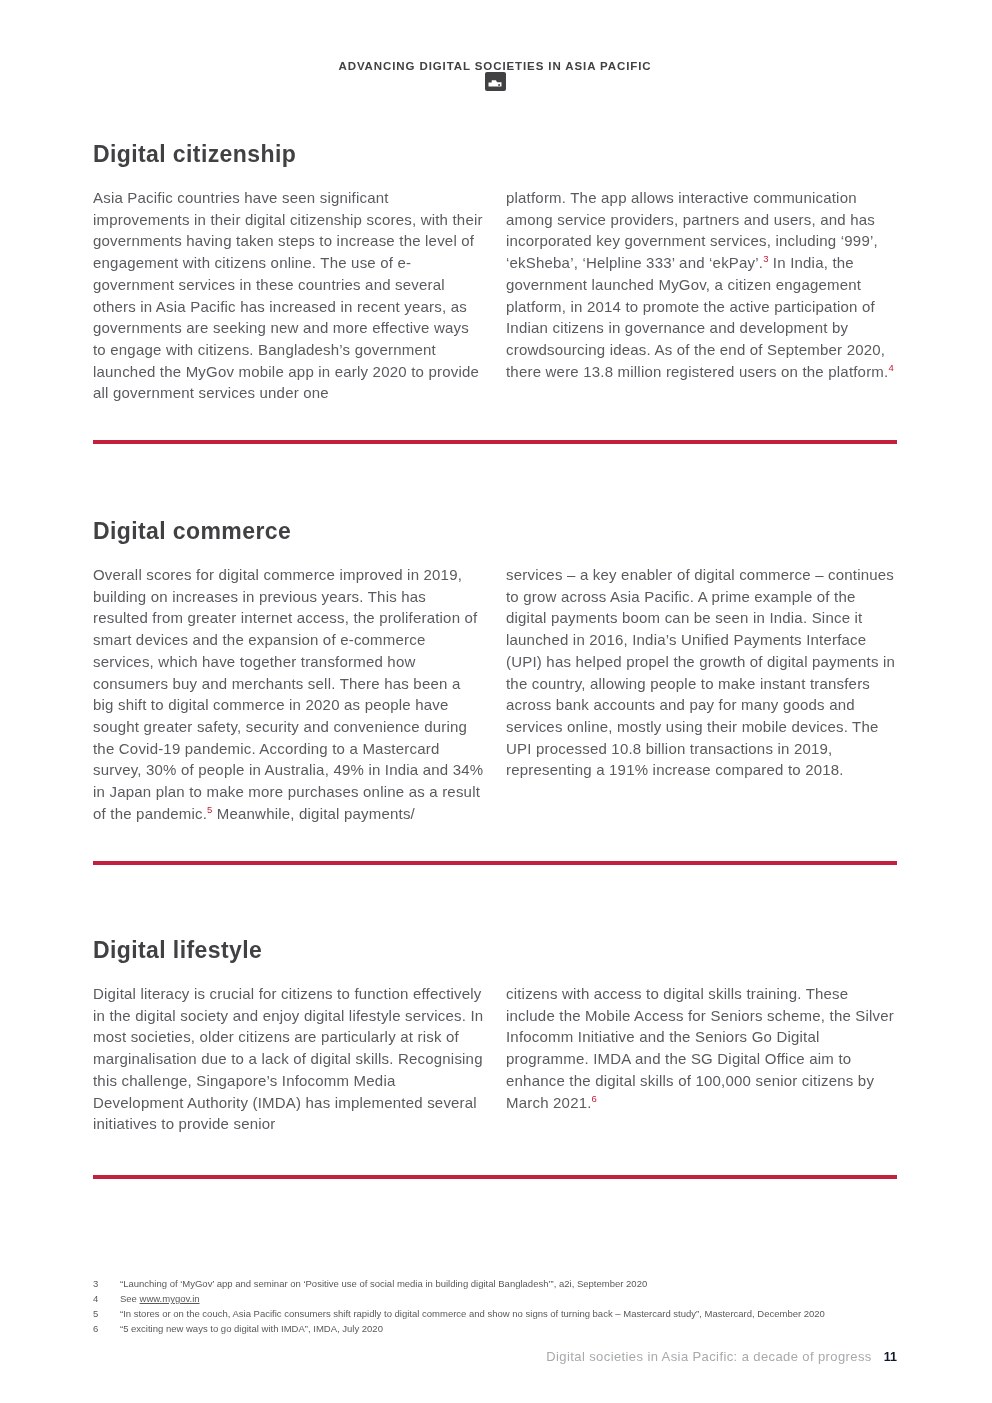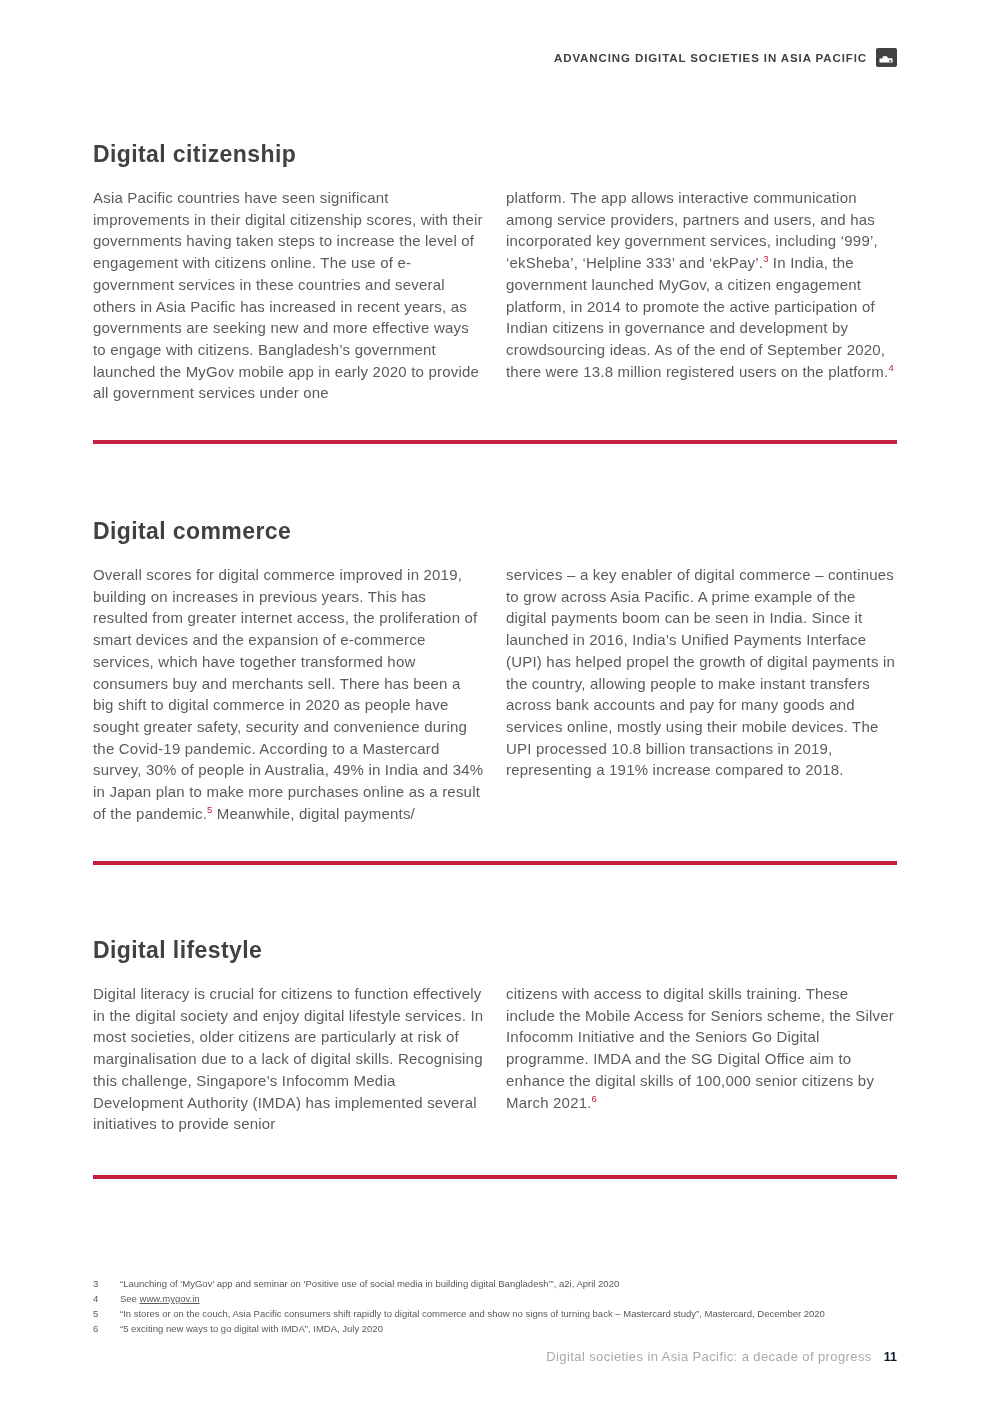--- a/index.html
+++ b/index.html
@@ -12,27 +12,27 @@
     width: 992px;
     height: 1403px;
     background: #ffffff;
     font-family: "Liberation Sans", sans-serif;
     overflow: hidden;
   }
 
   
   .header {
     position: absolute;
-    top: 48px;
+    top: 60px;
     left: 93px;
     width: 804px;
     display: flex;
     justify-content: flex-end;
     align-items: center;
-    gap: 9px;
+    flex-direction: column;
   }
   .header-title {
     font-size: 11.5px;
     font-weight: 700;
     letter-spacing: 0.9px;
     color: #414042;
   }
   .header-logo {
     width: 21px;
     height: 19px;
@@ -184,21 +184,21 @@
         <p><span>citizens with access to digital skills training. These include the Mobile Access for Seniors scheme, the Silver Infocomm Initiative and the Seniors Go Digital programme. IMDA and the SG Digital Office aim to enhance the digital skills of 100,000 senior citizens by March 2021.</span><sup class="fn-ref">6</sup></p>
       </div>
     </div>
   </div>
 
   <div class="rule rule-3"></div>
 
   <div class="footnotes">
     <div class="footnote">
       <span class="fn-num">3</span>
-      <span class="fn-text">“Launching of ‘MyGov’ app and seminar on ‘Positive use of social media in building digital Bangladesh’”, a2i, April 2020</span>
+      <span class="fn-text">“Launching of ‘MyGov’ app and seminar on ‘Positive use of social media in building digital Bangladesh’”, a2i, September 2020</span>
     </div>
     <div class="footnote">
       <span class="fn-num">4</span>
       <span class="fn-text"><span>See </span><span class="fn-link">www.mygov.in</span></span>
     </div>
     <div class="footnote">
       <span class="fn-num">5</span>
       <span class="fn-text">“In stores or on the couch, Asia Pacific consumers shift rapidly to digital commerce and show no signs of turning back – Mastercard study”, Mastercard, December 2020</span>
     </div>
     <div class="footnote">

